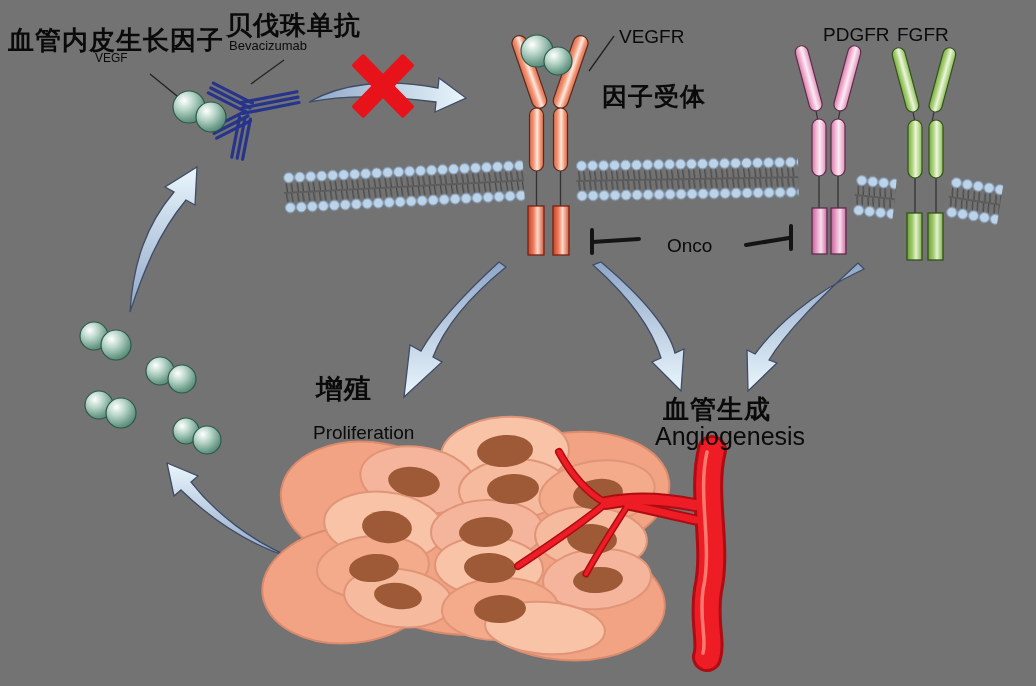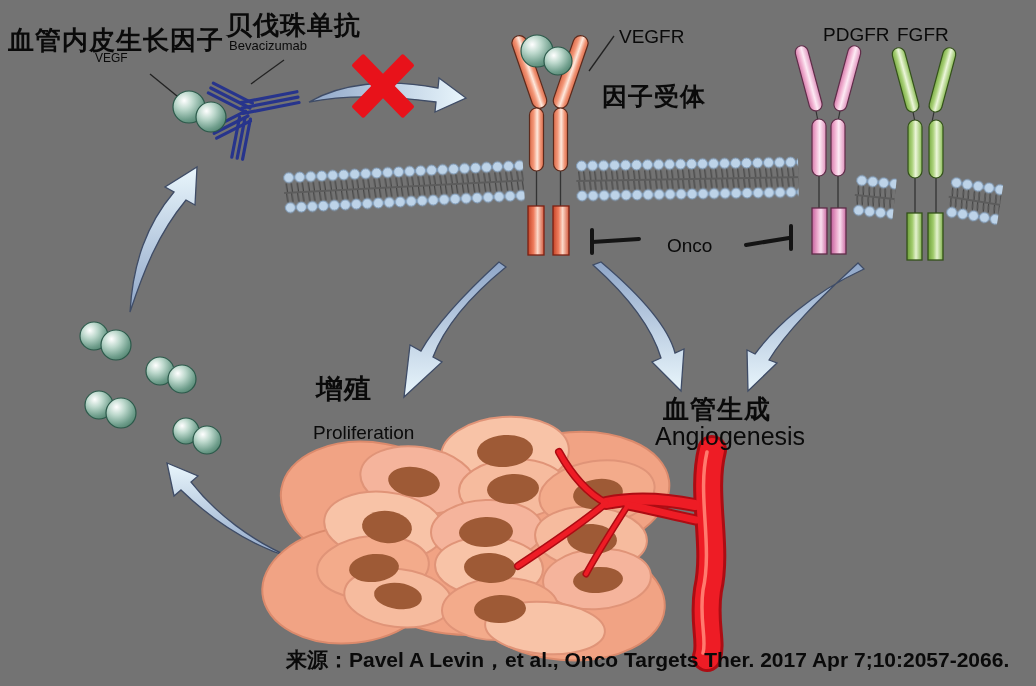--- a/index.html
+++ b/index.html
@@ -291,14 +291,13 @@
   <div class="lbl en" style="left:897px;top:25px;font-size:19px;">FGFR</div>
 
   <div class="lbl en" style="left:667px;top:236px;font-size:19px;">Onco</div>
 
   <div class="lbl cn" style="left:316px;top:375px;font-size:27px;text-align:center;">增殖</div>
   <div class="lbl en" style="left:313px;top:423px;font-size:19px;">Proliferation</div>
 
   <div class="lbl cn" style="left:663px;top:396px;font-size:26px;">血管生成</div>
   <div class="lbl en" style="left:655px;top:423px;font-size:25px;">Angiogenesis</div>
 
-  <div class="lbl citation" style="left:286px;top:649px;font-size:21px;">来源：Pavel A Levin，et al., Onco Targets Ther. 2017 Apr 7;10:2057-2066.</div>
 </div>
 
 </body></html>

